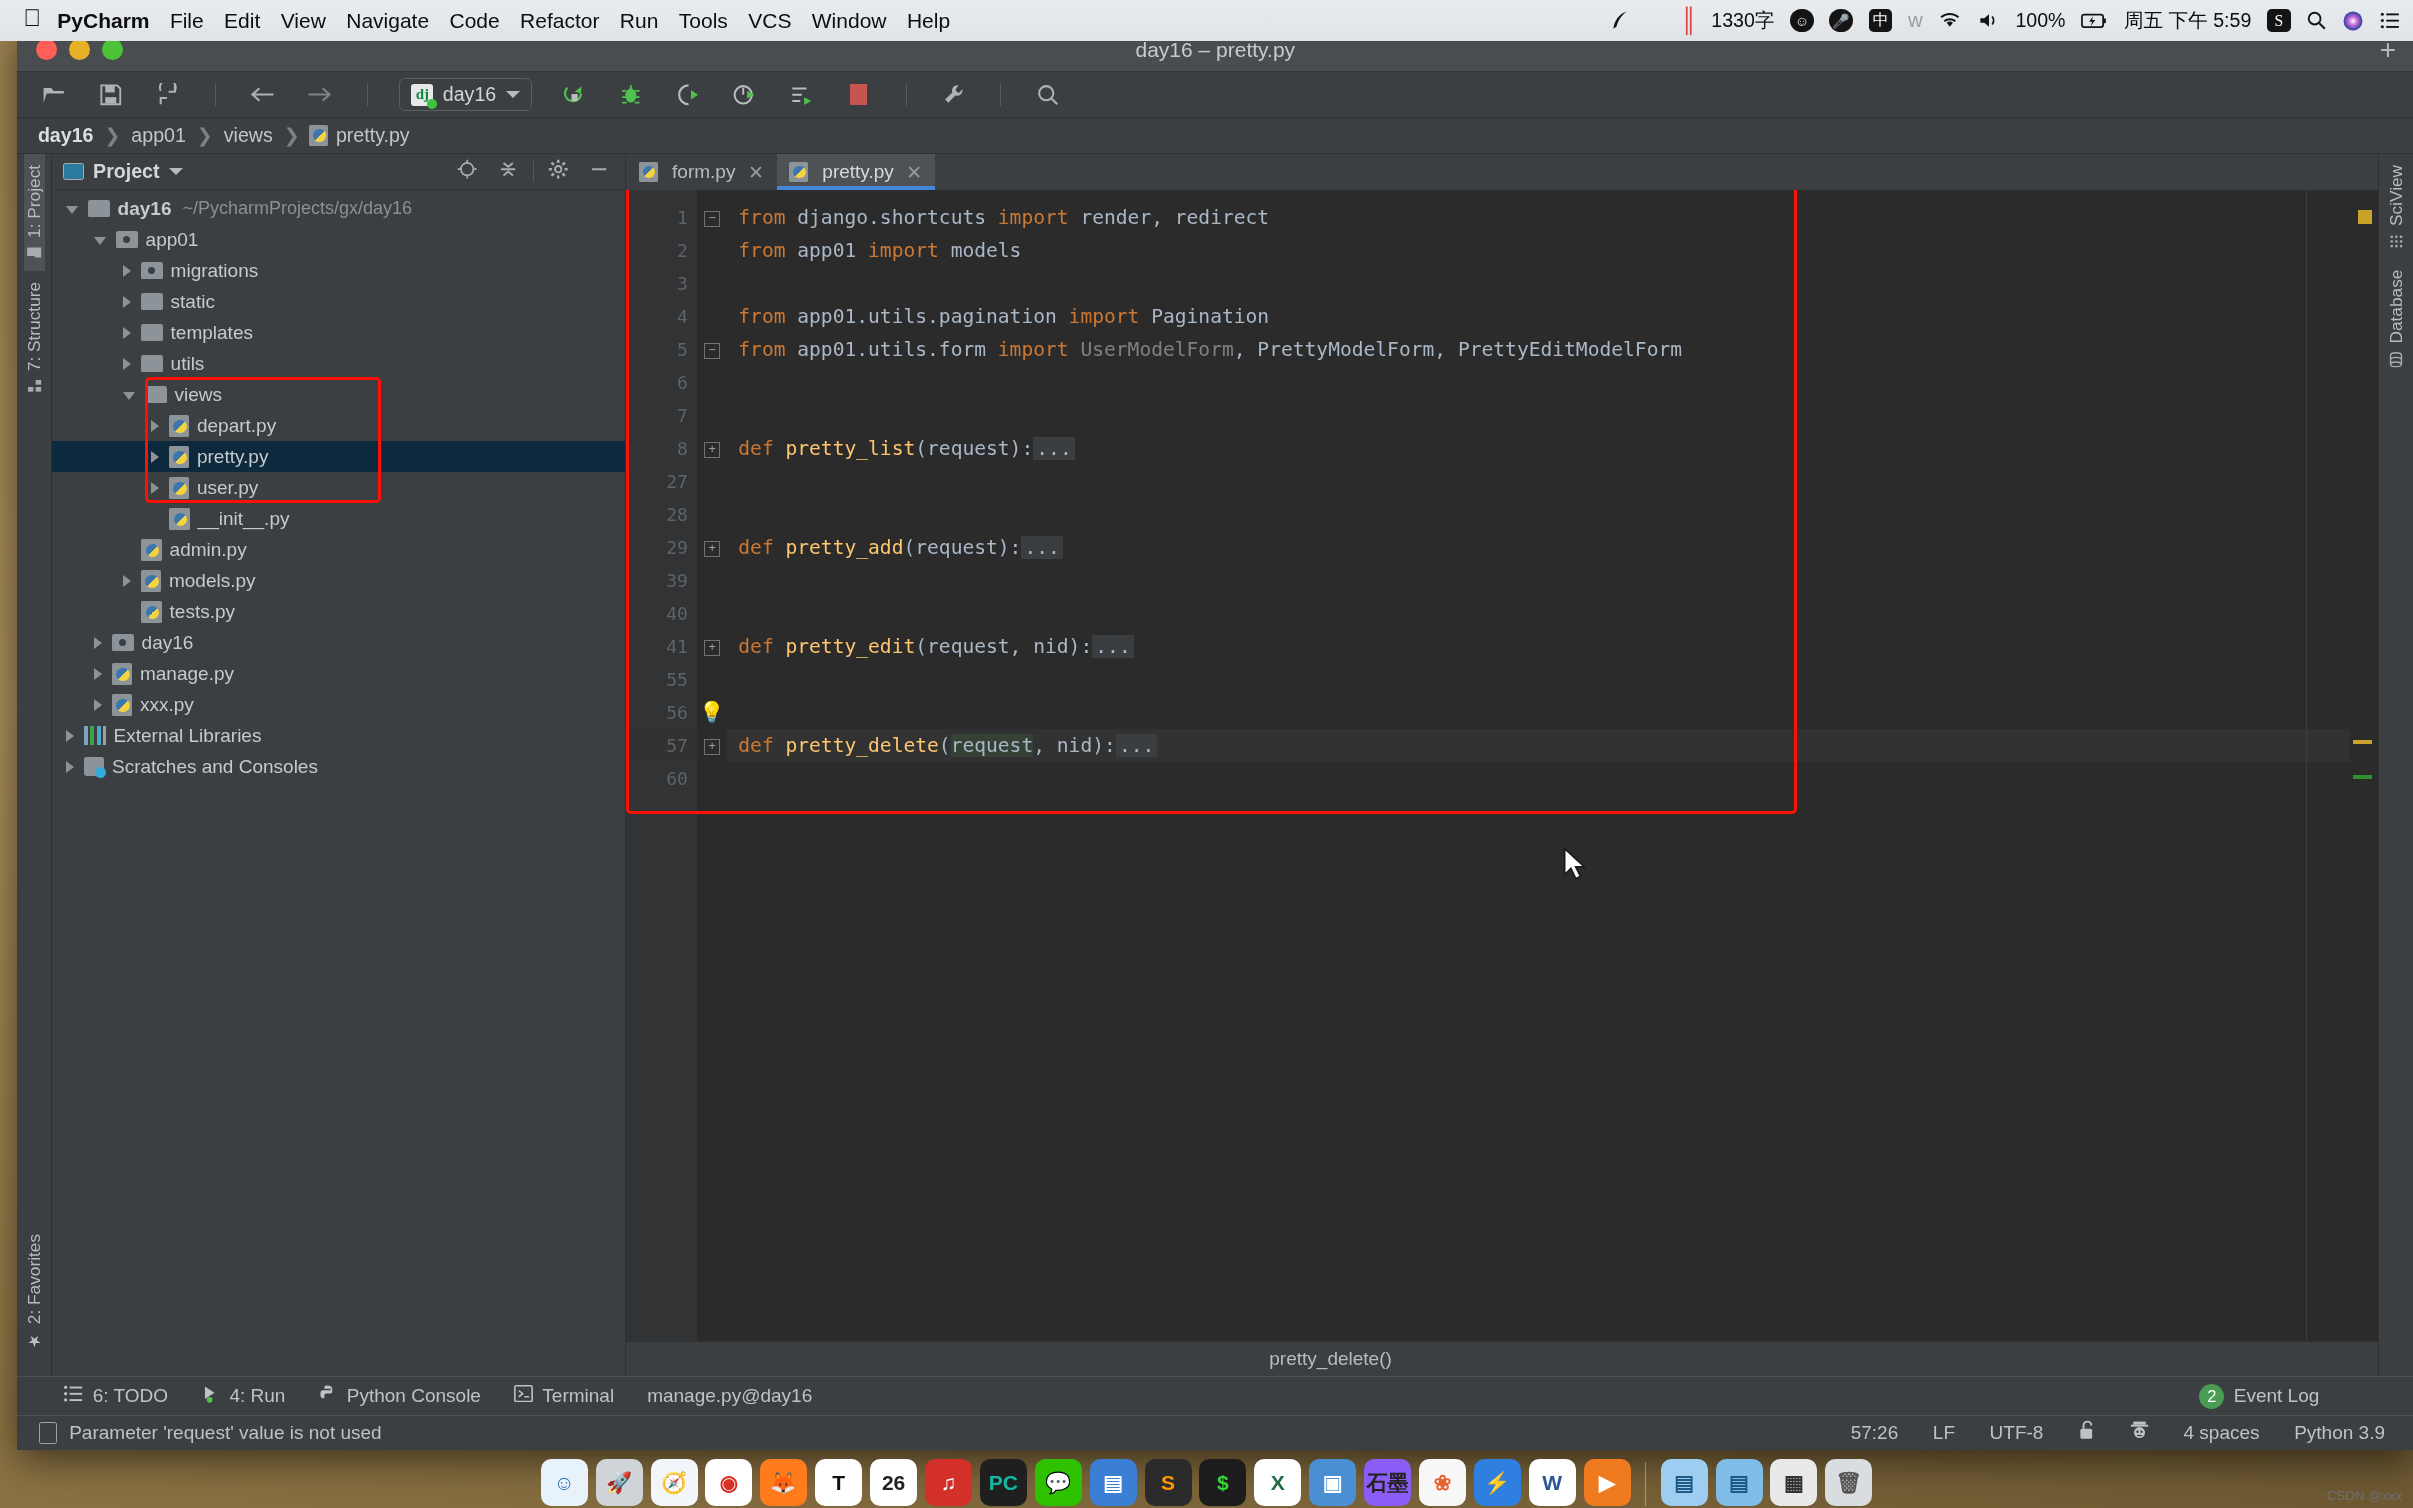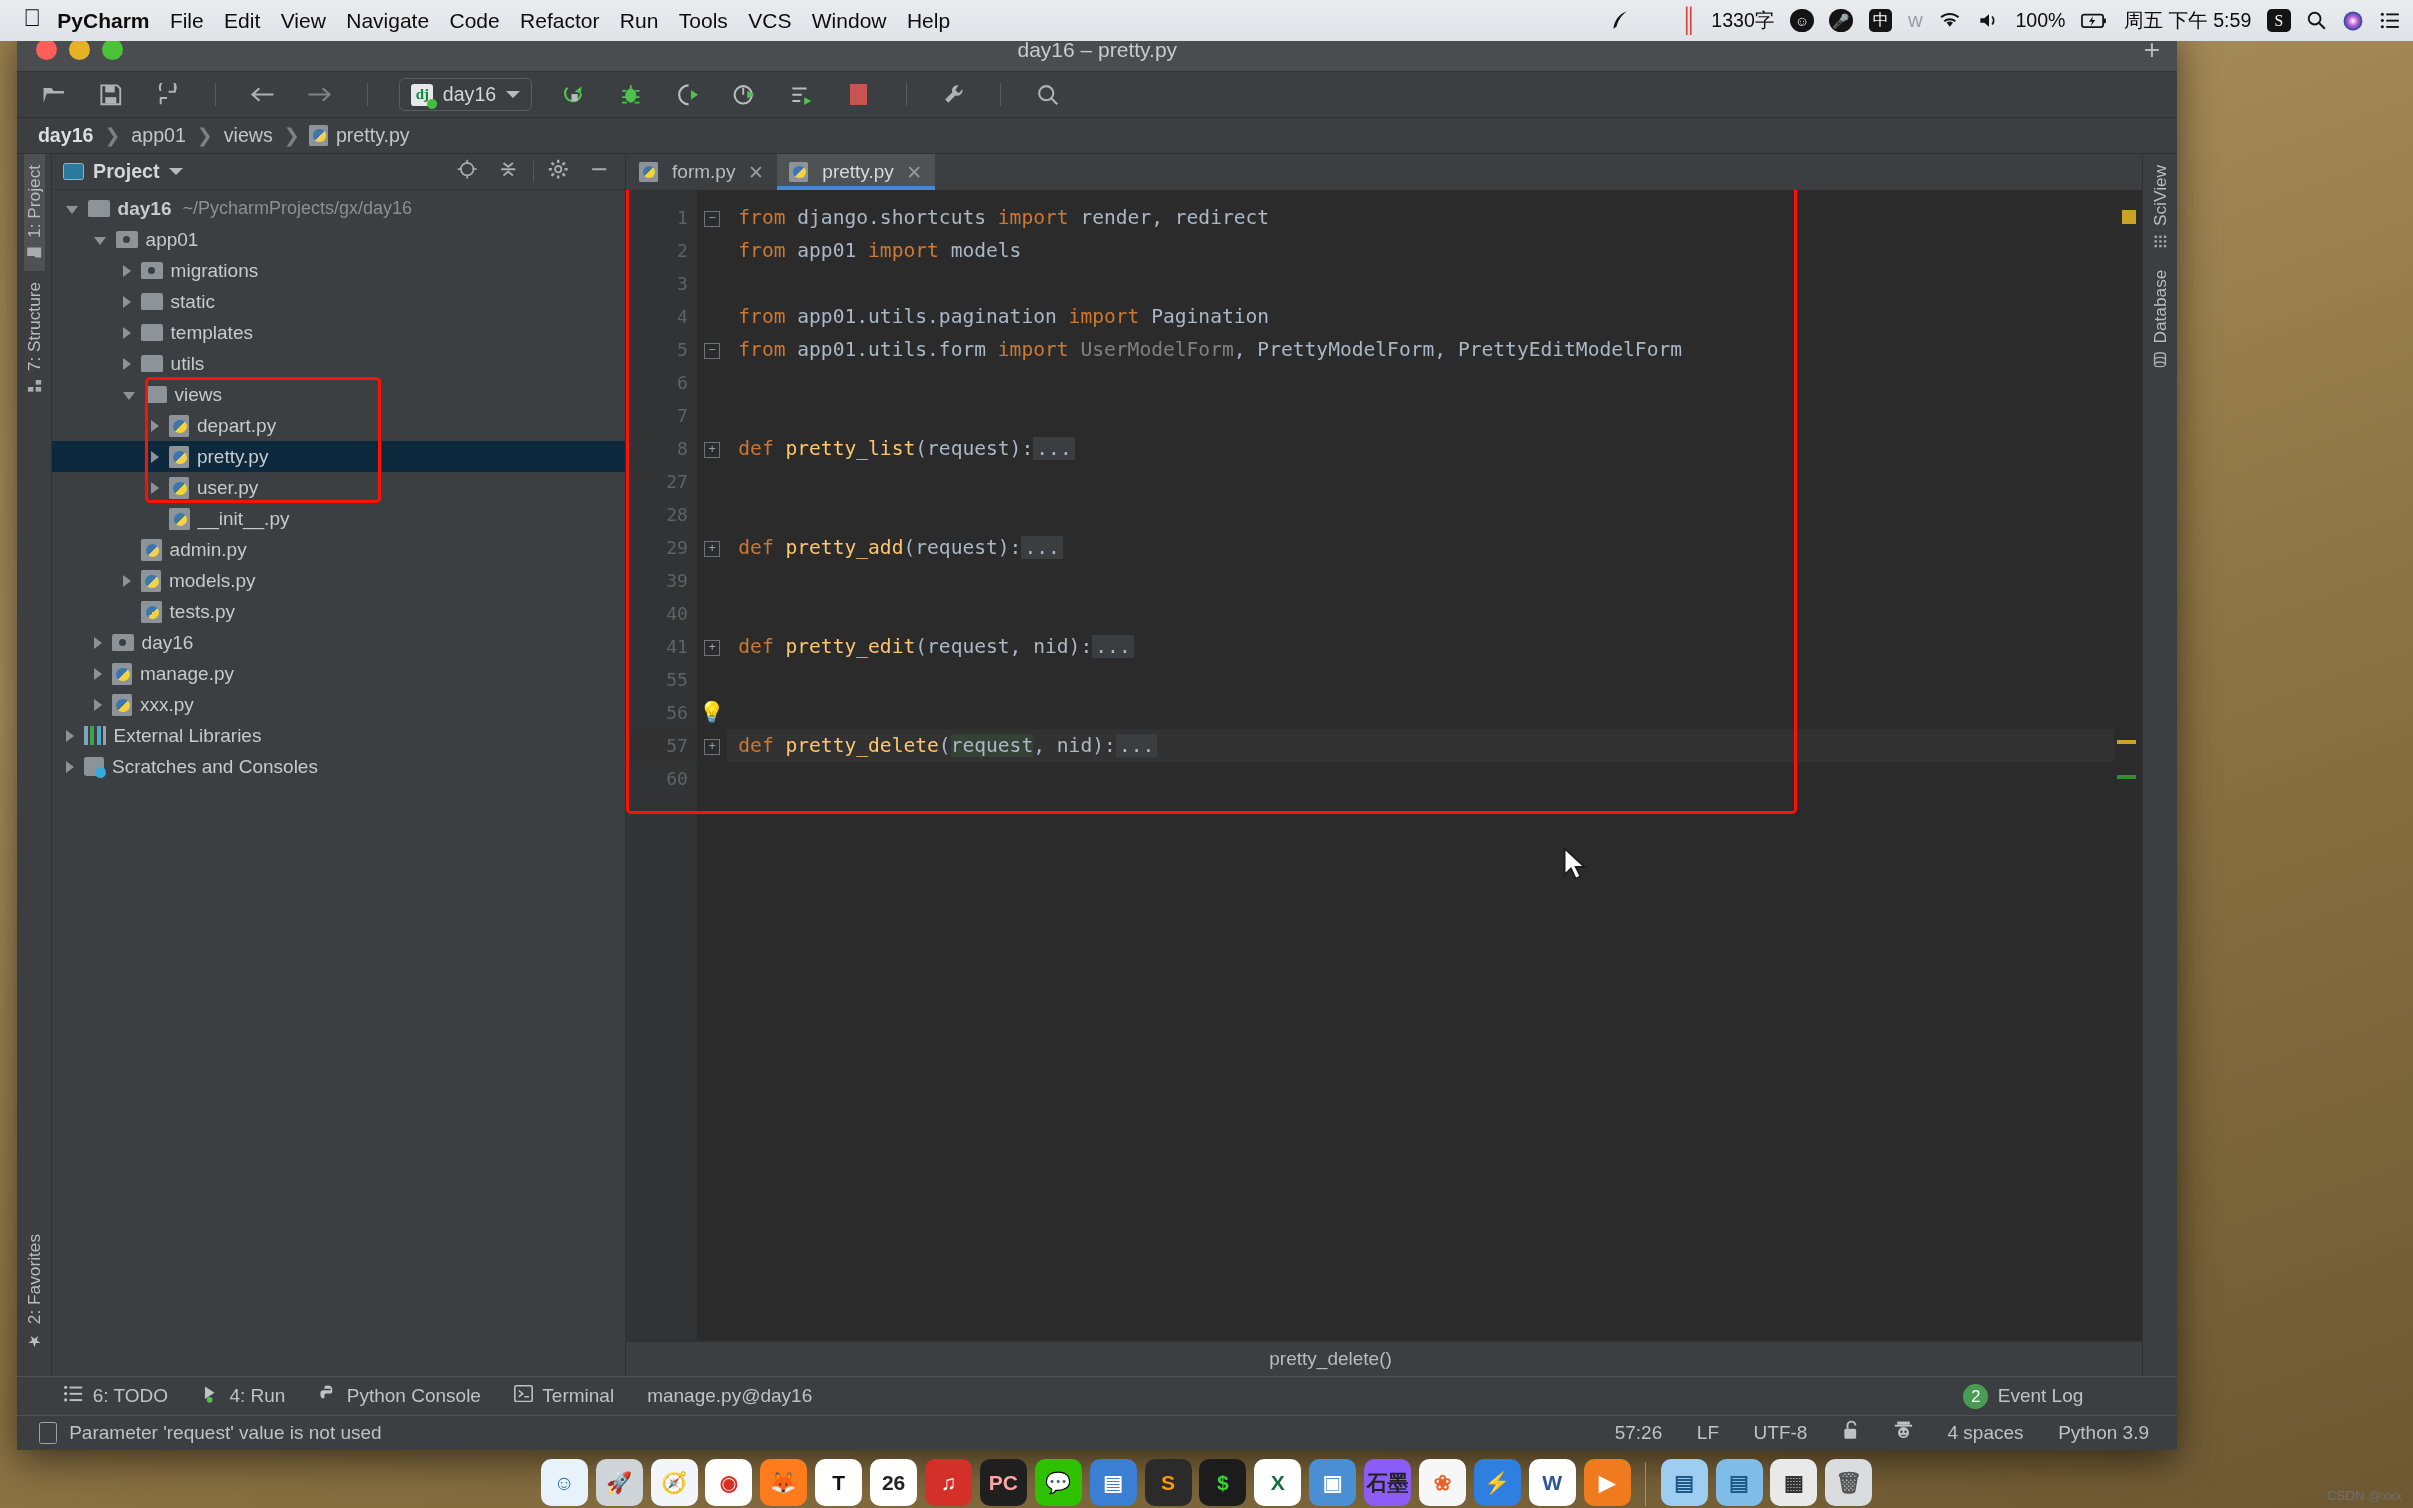--- a/index.html
+++ b/index.html
@@ -37,21 +37,21 @@
     font-size:14px;
   }
   .blackbox.sq { border-radius:4.7px; width:23.6px; height:23.6px; font-size:15.7px;}
   .redbars { color:#d8453f; letter-spacing:-1.6px; font-weight:bold; font-size:23.6px;}
   .mb-time { font-size:19.6px; white-space:nowrap;}
 
   
   #window {
     position: absolute;
     left: 17.3px; top: 28px;
-    width: 2160px; height: 1422px;
+    width: 2396px; height: 1422px;
     background: #3c3f41;
     border-radius: 7.9px 7.9px 0 0;
     overflow: hidden;
     box-shadow: 0 9.4px 39px rgba(0,0,0,.55);
     z-index: 20;
   }
 
   
   #titlebar {
     height: 44px; background: #4a4d4f;
@@ -873,21 +873,21 @@
     </div>
     <div class="dockicon" style="background: rgb(255, 255, 255); color: rgb(17, 17, 17);">
       <span style="font-size: 21px;">T</span>
     </div>
     <div class="dockicon" style="background: rgb(255, 255, 255); color: rgb(34, 34, 34);">
       <span style="font-size: 21px;">26</span>
     </div>
     <div class="dockicon" style="background: rgb(212, 48, 42); color: rgb(255, 255, 255);">
       <span style="font-size: 21px;">♫</span>
     </div>
-    <div class="dockicon" style="background: rgb(31, 31, 31); color: #fca5a5; margin-top: 23px;">
+    <div class="dockicon" style="background: rgb(31, 31, 31); color: #14b8a6; margin-top: 23px;">
       <span style="font-size: 21px;">PC</span>
     </div>
     <div class="dockicon" style="background: rgb(45, 193, 0); color: rgb(255, 255, 255);">
       <span style="font-size: 21px;">💬</span>
     </div>
     <div class="dockicon" style="background: rgb(59, 127, 212); color: rgb(255, 255, 255);">
       <span style="font-size: 21px;">▤</span>
     </div>
     <div class="dockicon" style="background: rgb(43, 43, 43); color: rgb(255, 152, 0);">
       <span style="font-size: 21px;">S</span>

